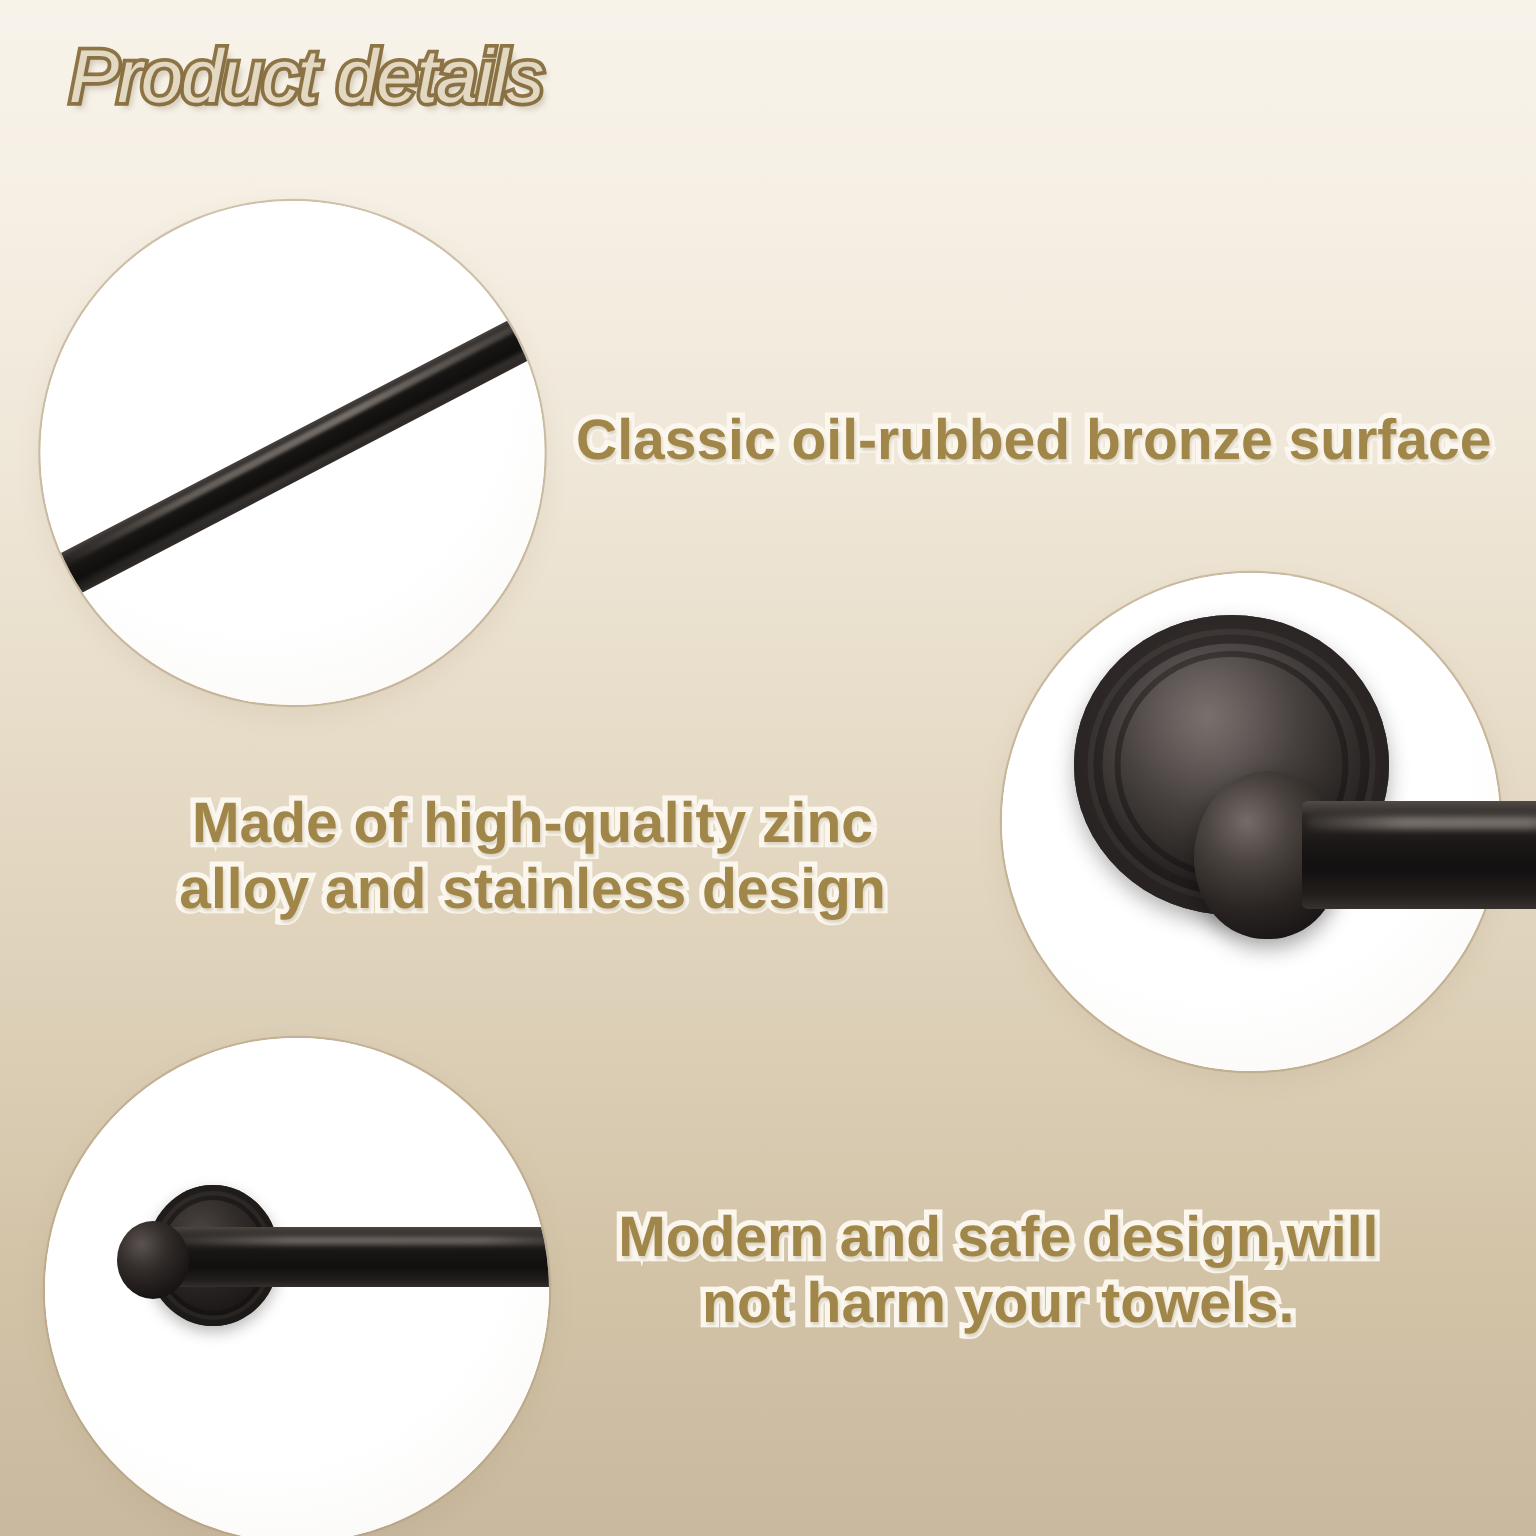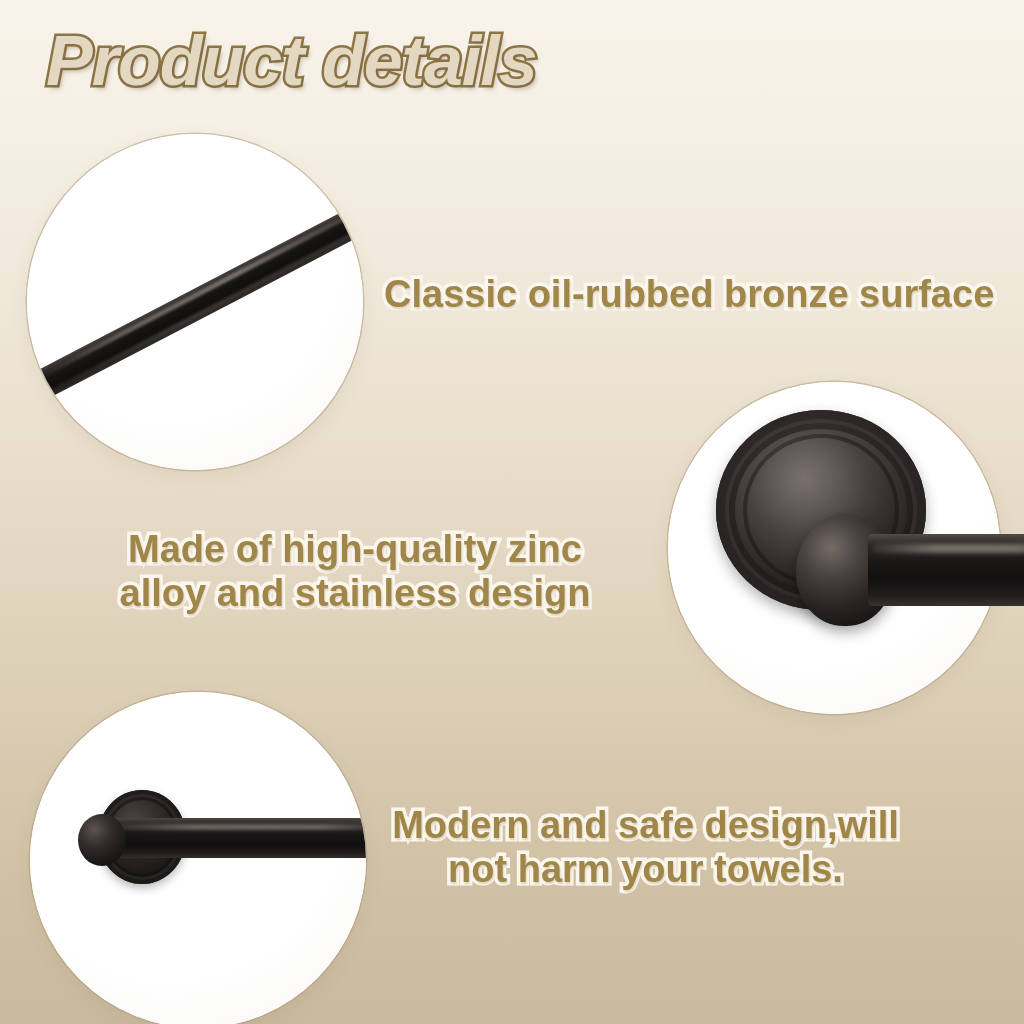--- a/index.html
+++ b/index.html
@@ -25,23 +25,23 @@
         #ddd0b8 66%,
         #d3c4a8 82%,
         #c9b99f 100%);
   }
 
   
   .title {
     position: absolute;
     left: 46px;
     top: 26px;
-    font-size: 70px;
+    font-size: 50px;
     line-height: 1;
-    font-weight: bold;
+    font-weight: normal;
     font-style: italic;
     letter-spacing: -1px;
     color: #e3d8c2;
     -webkit-text-stroke: 5px #8d7546;
     paint-order: stroke fill;
     text-shadow: 3px 4px 4px rgba(120, 98, 60, 0.35);
     white-space: nowrap;
     user-select: none;
   }
 
@@ -63,21 +63,21 @@
     top: 272px;
     text-align: right;
   }
   .caption-2 {
     left: 100px;
     top: 527px;
     width: 510px;
     text-align: center;
   }
   .caption-3 {
-    left: 388px;
+    left: 408px;
     top: 803px;
     width: 515px;
     text-align: center;
   }
 
   
   .photo {
     position: absolute;
     border-radius: 50%;
     overflow: hidden;

